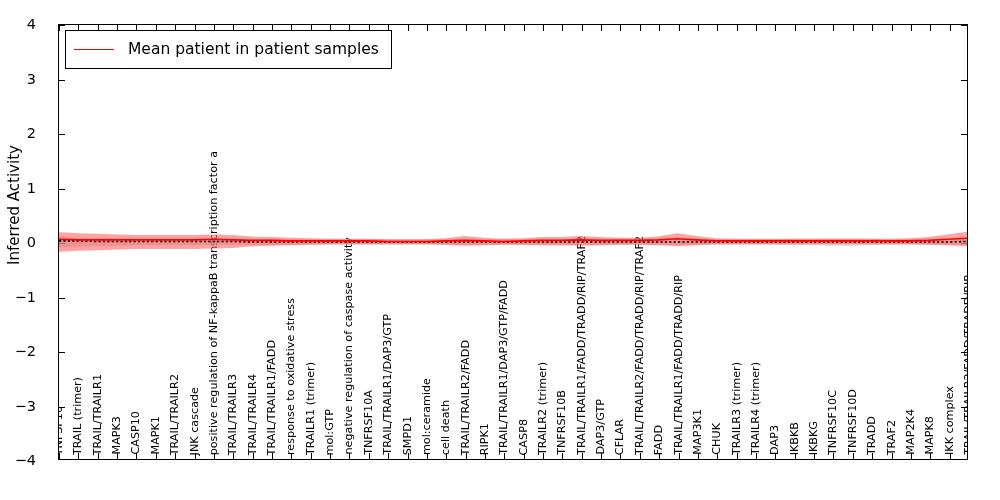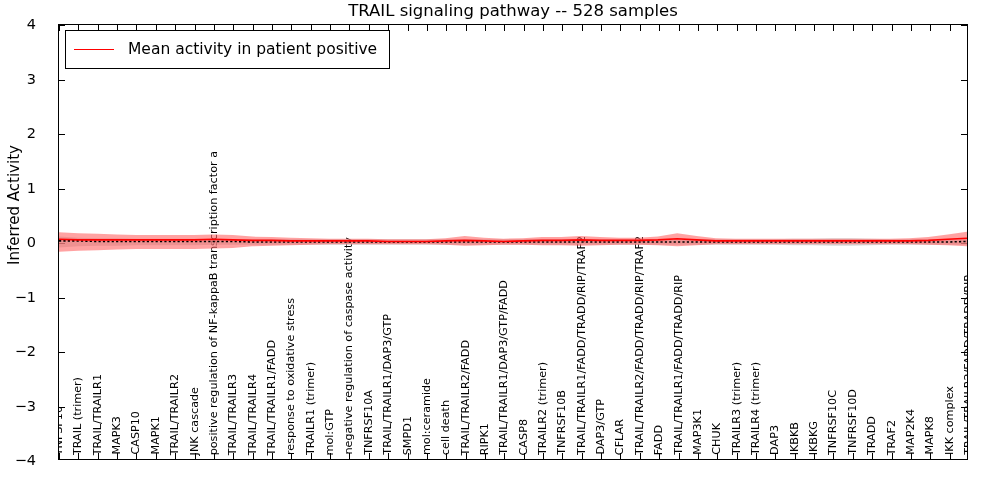--- a/index.html
+++ b/index.html
@@ -152,21 +152,20 @@
     width: 100%;
     height: 100%;
     z-index: 10;
   }
 </style>
 </head>
 <body>
 
 <div id="figure">
 
-  <div id="chart-title">TRAIL signaling pathway -- 528 samples</div>
 
   <div id="ylabel">Inferred Activity</div>
 
   <div id="yticks-host">
       <div class="ytick-label" style="top: 460px;">−4</div>
       <div class="ytick-label" style="top: 405.5px;">−3</div>
       <div class="ytick-label" style="top: 351px;">−2</div>
       <div class="ytick-label" style="top: 296.5px;">−1</div>
       <div class="ytick-label" style="top: 242px;">0</div>
       <div class="ytick-label" style="top: 187.5px;">1</div>
@@ -342,18 +341,18 @@
         <div class="xtick-label" style="left: 826.553px;">TRAF2</div>
         <div class="xtick-label" style="left: 845.915px;">MAP2K4</div>
         <div class="xtick-label" style="left: 865.277px;">MAPK8</div>
         <div class="xtick-label" style="left: 884.638px;">IKK complex</div>
         <div class="xtick-label" style="left: 904px;">TRAIL/TRAILR2/FADD/TRADD/RIP</div>
       </div>
 
     <div id="legend">
       <div class="legend-row">
         <span class="legend-swatch red"></span>
-        <span class="legend-text">Mean activity in patient positive</span>
+        <span class="legend-text">Mean patient in patient samples</span>
       </div>
     </div>
   </div>
 
 </div>
 
 </body></html>

